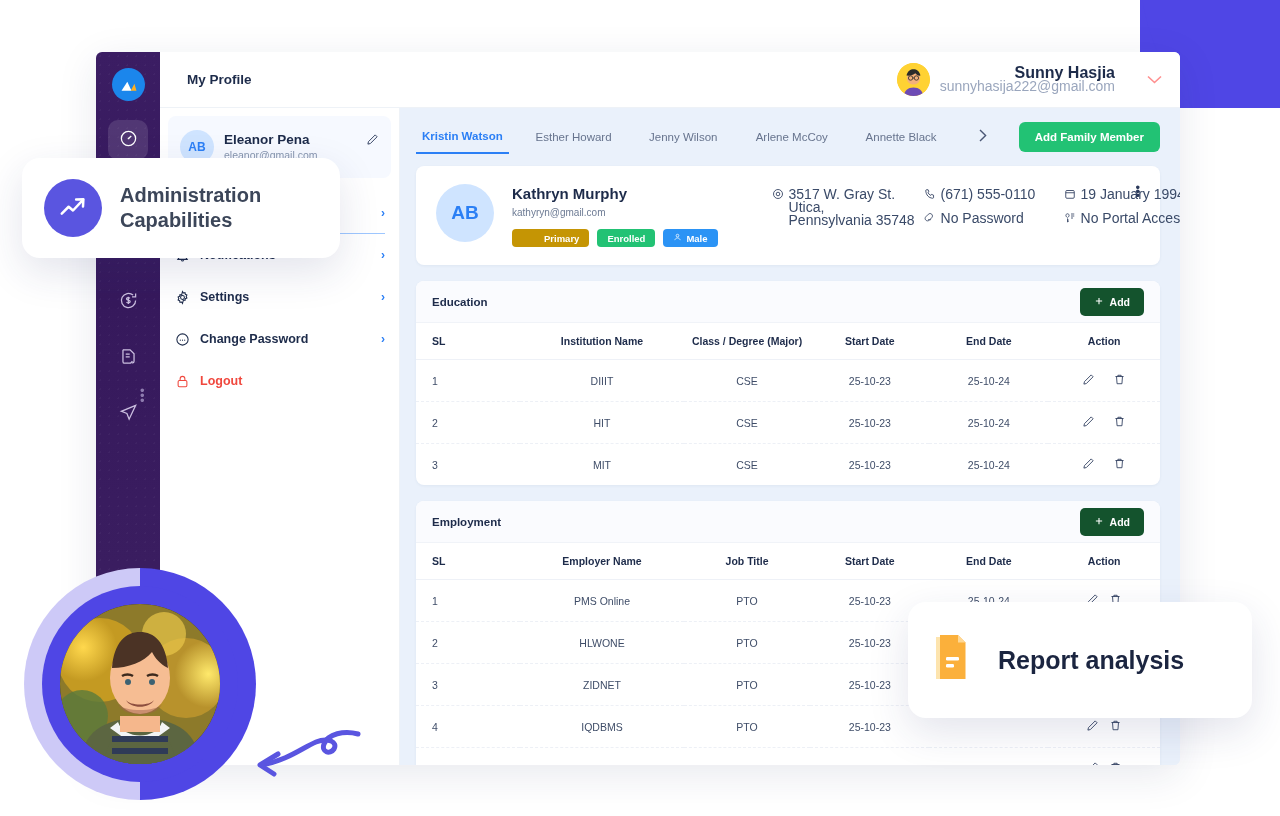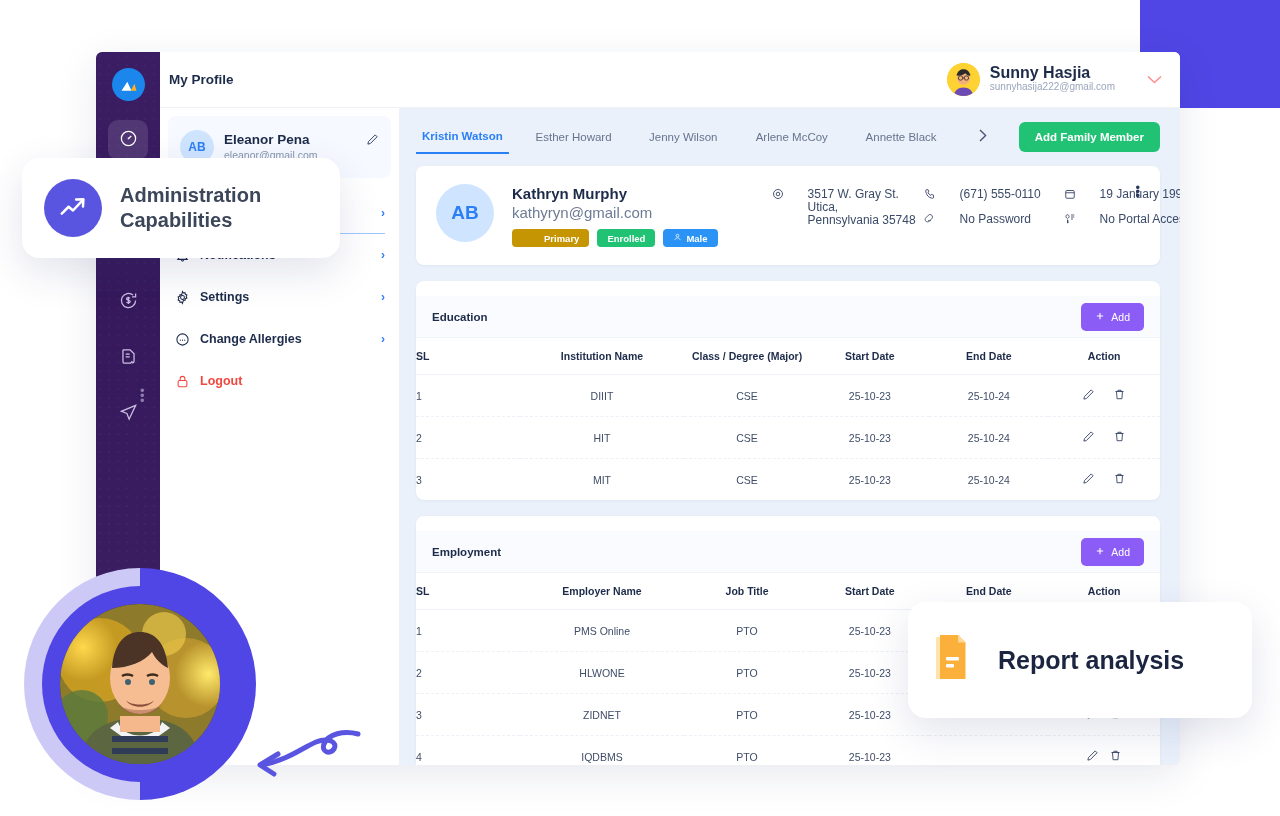--- a/index.html
+++ b/index.html
@@ -47,30 +47,30 @@
     width:40px; height:40px; margin:6px 12px 16px; border-radius:10px;
     display:flex; align-items:center; justify-content:center; color:#cbbfe0;
   }
   .rail-item.active{ background:rgba(255,255,255,.12); color:#fff; }
   .rail-dots{ position:absolute; left:44px; top:336px; color:#8e7bae; font-size:13px; letter-spacing:0; line-height:5px; z-index:2;}
   .rail-dots span{display:block}
 
   
   .topbar{
     position:absolute; left:64px; top:0; right:0; height:56px; background:#fff;
-    display:flex; align-items:center; padding:0 18px 0 6px; border-bottom:1px solid #eef2f7;
+    display:flex; align-items:center; padding:0 18px 0 24px; border-bottom:1px solid #eef2f7;text-align:right;
   }
   .topbar-title{ font-size:13.5px; font-weight:700; color:#1d2b4a; padding-left:3px;}
   .topbar-right{ margin-left:auto; display:flex; align-items:center; gap:10px; }
   .avatar-photo{
     width:33px;height:33px;border-radius:50%;background:#ffd233;overflow:hidden;
     display:flex;align-items:flex-end;justify-content:center;
   }
   .user-meta .name{ font-size:16px;font-weight:700;color:#1d2b4a;line-height:14px; }
-  .user-meta .mail{ font-size:10px;color:#9aa6bd;line-height:13px; }
+  .user-meta .mail{ font-size:14px;color:#9aa6bd;line-height:13px; }
   .chev-down{ color:#ff8f8f; font-size:13px; margin-left:22px; }
 
   
   .lpanel{
     position:absolute; left:64px; top:56px; width:240px; bottom:0; background:#fff;
     border-right:1px solid #eef2f7;
   }
   .profile-card{
     margin:8px; padding:14px 12px; border-radius:8px; background:#f6f9ff;
     display:flex; align-items:center; gap:10px; position:relative;
@@ -116,64 +116,63 @@
 
   .card{ background:#fff; border-radius:8px; box-shadow:0 1px 3px rgba(40,60,110,.06); }
 
   
   .person{ display:flex; padding:18px 20px; gap:18px; position:relative; margin-bottom:16px;}
   .p-avatar{
     width:58px;height:58px;border-radius:50%;background:#cfe4ff;color:#2b7ff5;
     font-size:19px;font-weight:700;display:flex;align-items:center;justify-content:center;flex:0 0 auto;
   }
   .p-name{font-size:15px;font-weight:700;color:#1d2b4a;line-height:20px;}
-  .p-mail{font-size:15px;color:#6d7b94;line-height:17px;}
+  .p-mail{font-size:10px;color:#6d7b94;line-height:17px;}
   .badges{display:flex;gap:8px;margin-top:8px;}
   .badge{
     height:18px;padding:0 10px;border-radius:4px;color:#fff;font-size:9.5px;font-weight:700;
     display:flex;align-items:center;gap:4px;
   }
   .b-primary{background:#c59504;padding-left:32px;}
   .b-enrolled{background:#22c274;}
   .b-gender{background:#2b93f5;}
 
   .p-info{ display:flex; gap:0; margin-left:36px; padding-top:4px; }
   .col{ display:flex; flex-direction:column; gap:10px; }
   .col.c1{ width:152px; }
   .col.c2{ width:140px; }
   .col.c3{ width:150px; }
-  .ln{ display:flex; gap:23px; font-size:12px; color:#3a4a68; line-height:13px; align-items:flex-start;}
+  .ln{ display:flex; gap:4px; font-size:14px; color:#3a4a68; line-height:13px; align-items:flex-start;}
   .ln .ic{ color:#2b3a5b; flex:0 0 13px; margin-top:0px; }
   .kebab{ position:absolute; right:20px; top:20px; color:#2b3a5b; line-height:4px; font-size:13px;}
   .kebab span{display:block}
 
   
   .section{ margin-bottom:16px; overflow:hidden; }
   .sec-head{
     height:42px; display:flex; align-items:center; padding:0 16px; background:#fafbfe;
     border-bottom:1px solid #f0f3f8;
-    margin-top:15px;
   }
   .sec-title{ font-size:11.5px; font-weight:700; color:#1d2b4a; }
   .btn-add{
-    margin-left:auto; background:#8b5cf6; color:#fff; border:none; border-radius:5px;
-    font-size:10.5px; font-weight:400; height:28px; padding:0 14px; display:flex;
+    margin-left:auto; background:#14532d; color:#fff; border:none; border-radius:5px;
+    font-size:10.5px; font-weight:700; height:28px; padding:0 14px; display:flex;
     align-items:center; gap:6px; cursor:pointer;
   }
   table{ width:100%; border-collapse:collapse; }
   th{
     font-size:10.5px; font-weight:700; color:#1d2b4a; padding:12px 0; text-align:center;
     border-bottom:1px solid #eef1f7;
   }
   td{
     font-size:10.5px; color:#3f4d68; padding:13px 0; text-align:center;
     border-bottom:1px dashed #edf0f6;
   }
   tr:last-child td{ border-bottom:none; }
-  th.c-sl, td.c-sl{ text-align:left; padding-left:0; width:14%; }
+  th.c-sl, td.c-sl{ text-align:left; padding-left:16px; width:14%; }
   th.c-nm, td.c-nm{ width:22%; }
   th.c-cl, td.c-cl{ width:17%; }
   th.c-sd, td.c-sd{ width:16%; }
   th.c-ed, td.c-ed{ width:16%; }
   th.c-ac, td.c-ac{ width:15%; }
   .acts{ display:flex; align-items:center; justify-content:center; gap:18px; color:#2b3a5b; }
   .acts.tight{ gap:10px; }
 
   
   .float-admin{
@@ -350,21 +349,21 @@
 
         <div class="menu-item">
           <span class="mi-ico">
             <svg width="15" height="15" viewBox="0 0 24 24" fill="none" stroke="currentColor" stroke-width="1.7">
               <circle cx="12" cy="12" r="9"></circle>
                 <circle cx="8.5" cy="13" r=".9" fill="currentColor" stroke="none"></circle>
               <circle cx="12" cy="13" r=".9" fill="currentColor" stroke="none"></circle>
                 <circle cx="15.5" cy="13" r=".9" fill="currentColor" stroke="none"></circle>
             </svg>
           </span>
-          <span>Change Allergies</span>
+          <span>Change Password</span>
           <span class="mi-chev">›</span>
         </div>
 
         <div class="menu-item danger">
           <span class="mi-ico">
             <svg width="15" height="15" viewBox="0 0 24 24" fill="none" stroke="currentColor" stroke-width="1.7">
               <rect x="5" y="10.5" width="14" height="10" rx="2"></rect>
                 <path d="M8.2 10.5V7.6a3.8 3.8 0 0 1 7.6 0v2.9"></path>
             </svg>
           </span>

